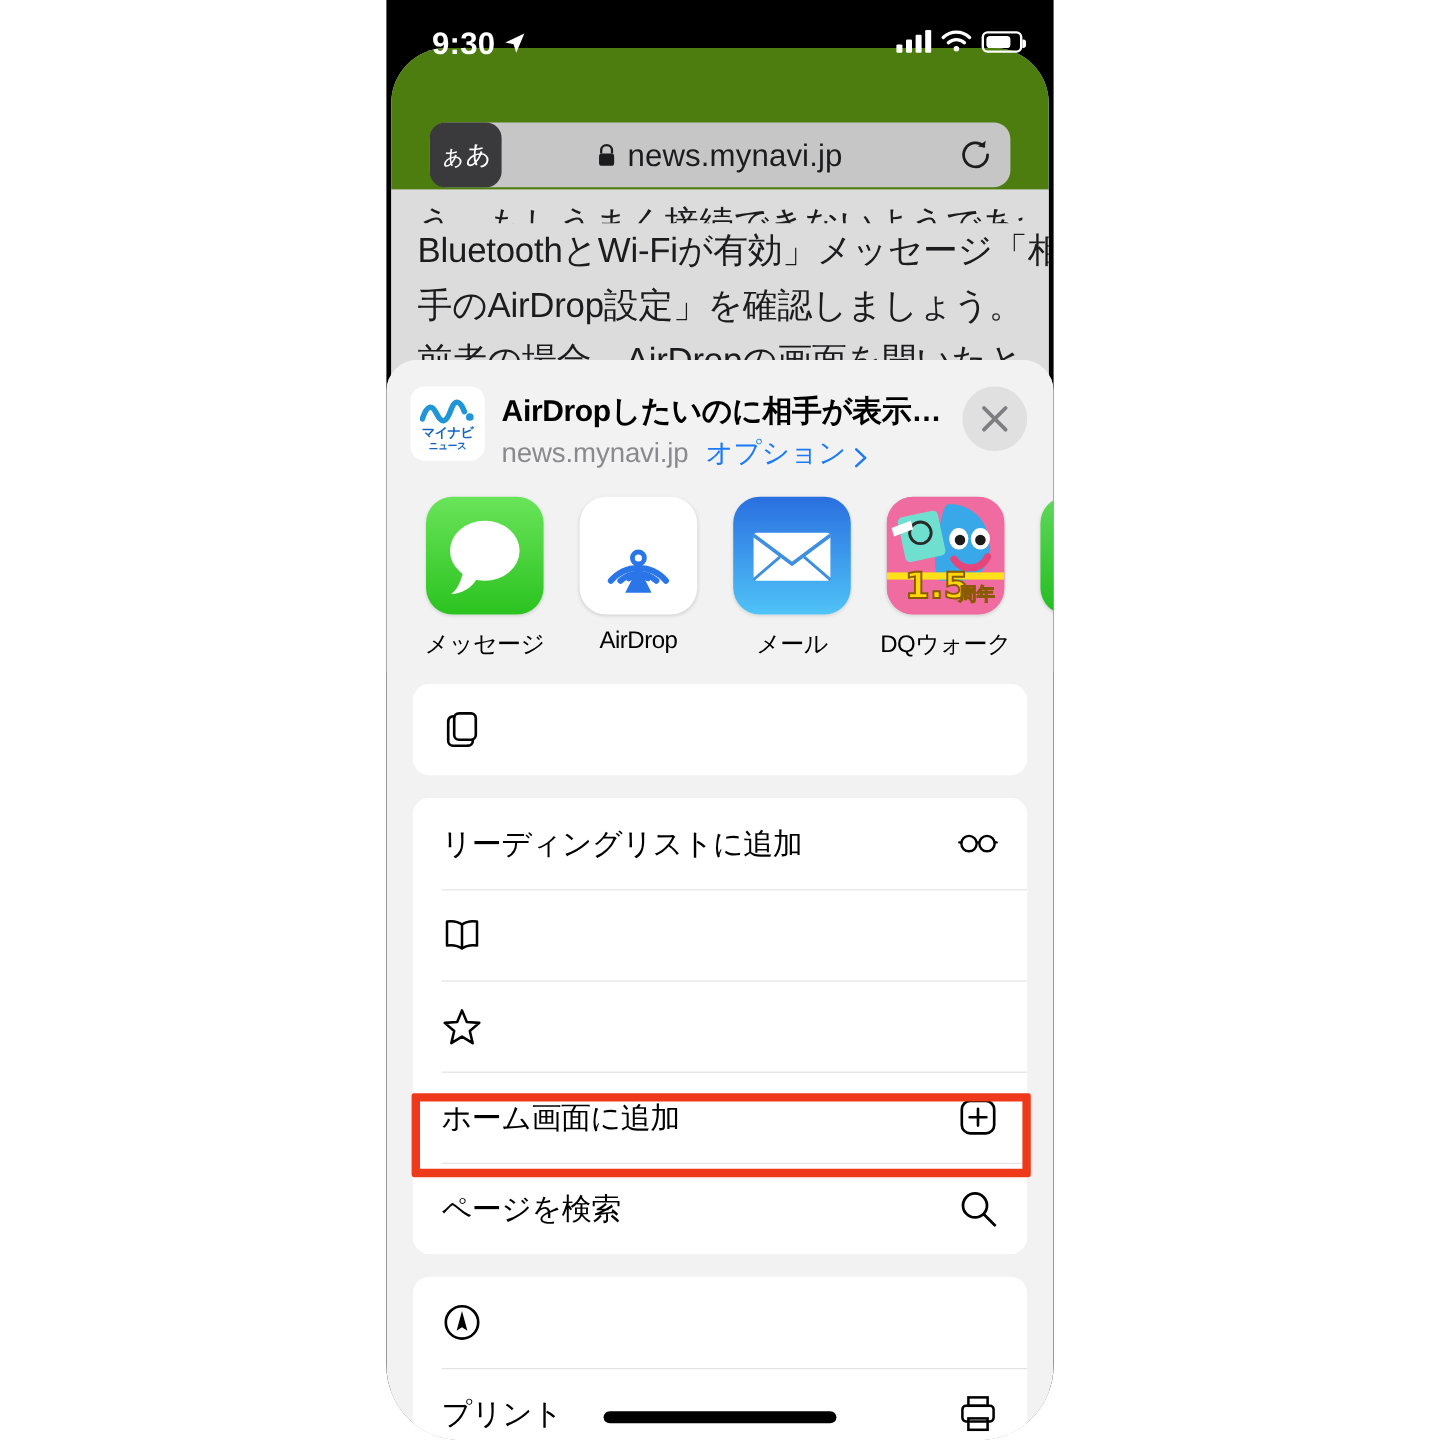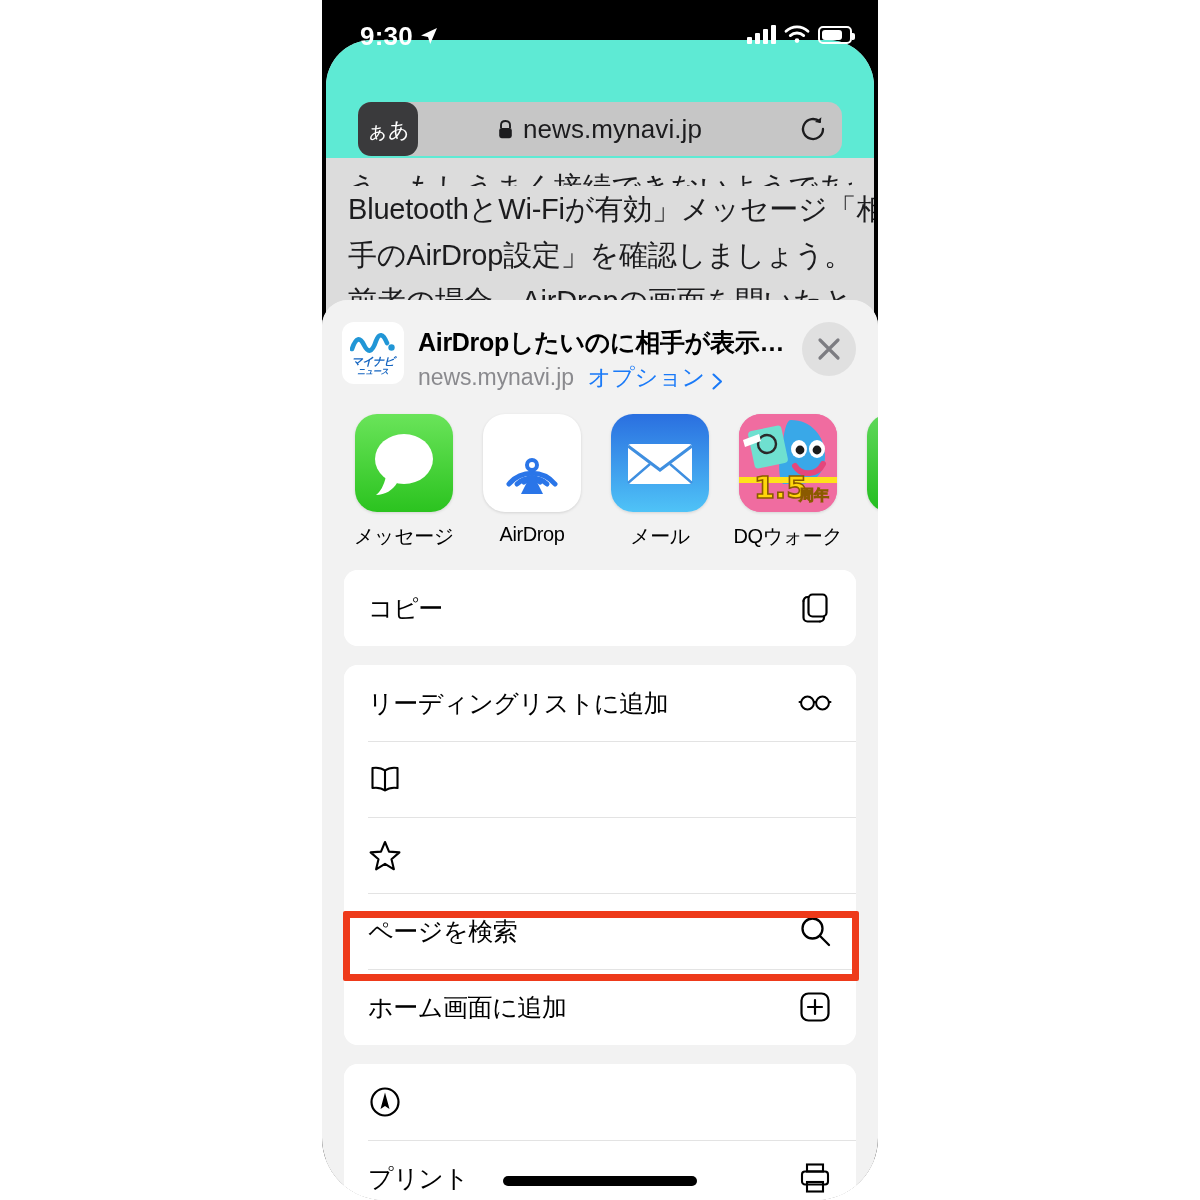--- a/index.html
+++ b/index.html
@@ -49,21 +49,21 @@
 
   
   #safari-view {
     position: absolute; left: 4px; top: 40px; width: 548px; height: 1156px;
     background: #d9d9d9;
     border-radius: 46px 46px 0 0;
     overflow: hidden;
   }
   #safari-toolbar {
     position: absolute; left: 0; top: 0; width: 548px; height: 118px;
-    background: #5eead4;
+    background: #4d7c0f;
   }
   #url-bar {
     position: absolute; left: 32px; top: 62px; width: 484px; height: 54px;
     background: #c6c6c6; border-radius: 14px;
   }
   #aa-button {
     position: absolute; left: 0px; top: 0px; width: 60px; height: 54px;
     background: #3a3a3c; border-radius: 13px;
     display: flex; align-items: center; justify-content: center;
     color: #ffffff; font-size: 21px; line-height: 1;
@@ -99,21 +99,20 @@
   
   #sheet-header {
     position: relative; height: 104px; width: 556px;
     background: #f2f2f2;
   }
   #site-favicon {
     position: absolute; left: 20px; top: 22px; width: 62px; height: 62px;
     background: #ffffff; border-radius: 12px;
     display: flex; flex-direction: column; align-items: center; justify-content: center;
     overflow: hidden;
-    font-style: italic;
   }
   #favicon-mark { width: 46px; height: 22px; margin-top: 2px; }
   #favicon-word1 {
     font-size: 11px; font-weight: 700; color: #1565c0; letter-spacing: -.5px;
     line-height: 12px; margin-top: 1px;
   }
   #favicon-word2 {
     font-size: 8px; font-weight: 700; color: #1565c0; letter-spacing: -.3px;
     line-height: 10px;
   }
@@ -354,21 +353,20 @@
             </svg>
           </div>
 
         </div>
       </div>
 
       <div id="action-area">
 
         <div class="action-group">
           <div class="action-row">
-            <span class="action-label">コピー</span>
             <span class="action-icon">
               <svg viewBox="0 0 34 34" width="34" height="34">
                 <rect x="10.5" y="3.5" width="18" height="22" rx="4" fill="none" stroke="#000" stroke-width="2.2"></rect>
                 <path d="M22 30.5 H9.5 a4 4 0 0 1-4-4 V10" fill="none" stroke="#000" stroke-width="2.2" stroke-linecap="round"></path>
                 <path d="M5.5 10 a4 4 0 0 1 4-4 h1" fill="none" stroke="#000" stroke-width="2.2" stroke-linecap="round"></path>
                 <path d="M22 30.5 a4 4 0 0 0 4-4 v-1" fill="none" stroke="#000" stroke-width="2.2" stroke-linecap="round"></path>
               </svg>
             </span>
           </div>
         </div>
@@ -399,35 +397,35 @@
 
           <div class="action-row">
             <span class="action-icon">
               <svg viewBox="0 0 34 34" width="34" height="34">
                 <path d="M17 4 L21 13.6 L31.4 14.4 L23.5 21.2 L25.9 31.3 L17 25.8 L8.1 31.3 L10.5 21.2 L2.6 14.4 L13 13.6 Z" fill="none" stroke="#000" stroke-width="2.1" stroke-linejoin="round"></path>
               </svg>
             </span>
           </div>
 
           <div class="action-row">
+            <span class="action-label">ホーム画面に追加</span>
+            <span class="action-icon">
+              <svg viewBox="0 0 34 34" width="34" height="34">
+                <rect x="3.5" y="3.5" width="27" height="27" rx="7" fill="none" stroke="#000" stroke-width="2.2"></rect>
+                <path d="M17 10 V24 M10 17 H24" fill="none" stroke="#000" stroke-width="2.2" stroke-linecap="round"></path>
+              </svg>
+            </span>
+          </div>
+
+          <div class="action-row">
             <span class="action-label">ページを検索</span>
             <span class="action-icon">
               <svg viewBox="0 0 34 34" width="34" height="34">
                 <circle cx="14.5" cy="14.5" r="10" fill="none" stroke="#000" stroke-width="2.3"></circle>
                 <path d="M21.8 21.8 L31 31" fill="none" stroke="#000" stroke-width="2.3" stroke-linecap="round"></path>
-              </svg>
-            </span>
-          </div>
-
-          <div class="action-row">
-            <span class="action-label">ホーム画面に追加</span>
-            <span class="action-icon">
-              <svg viewBox="0 0 34 34" width="34" height="34">
-                <rect x="3.5" y="3.5" width="27" height="27" rx="7" fill="none" stroke="#000" stroke-width="2.2"></rect>
-                <path d="M17 10 V24 M10 17 H24" fill="none" stroke="#000" stroke-width="2.2" stroke-linecap="round"></path>
               </svg>
             </span>
           </div>
         </div>
 
         <div class="action-group">
 
           <div class="action-row">
             <span class="action-icon">
               <svg viewBox="0 0 34 34" width="34" height="34">

